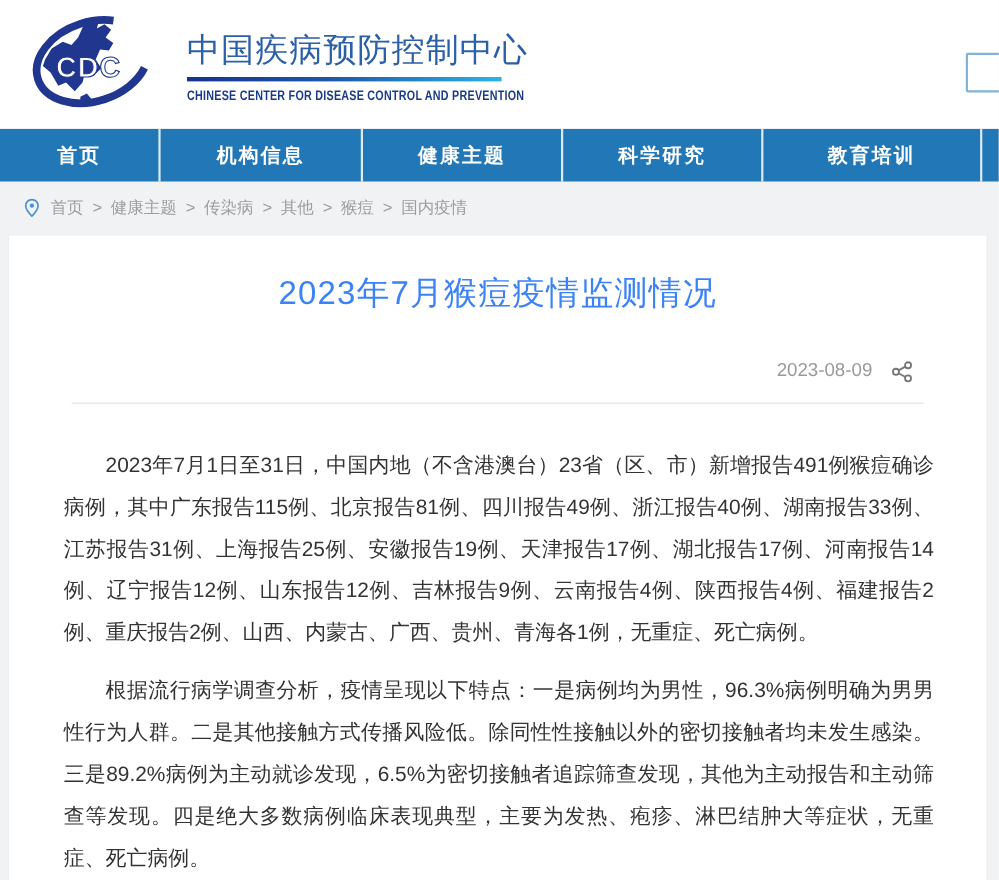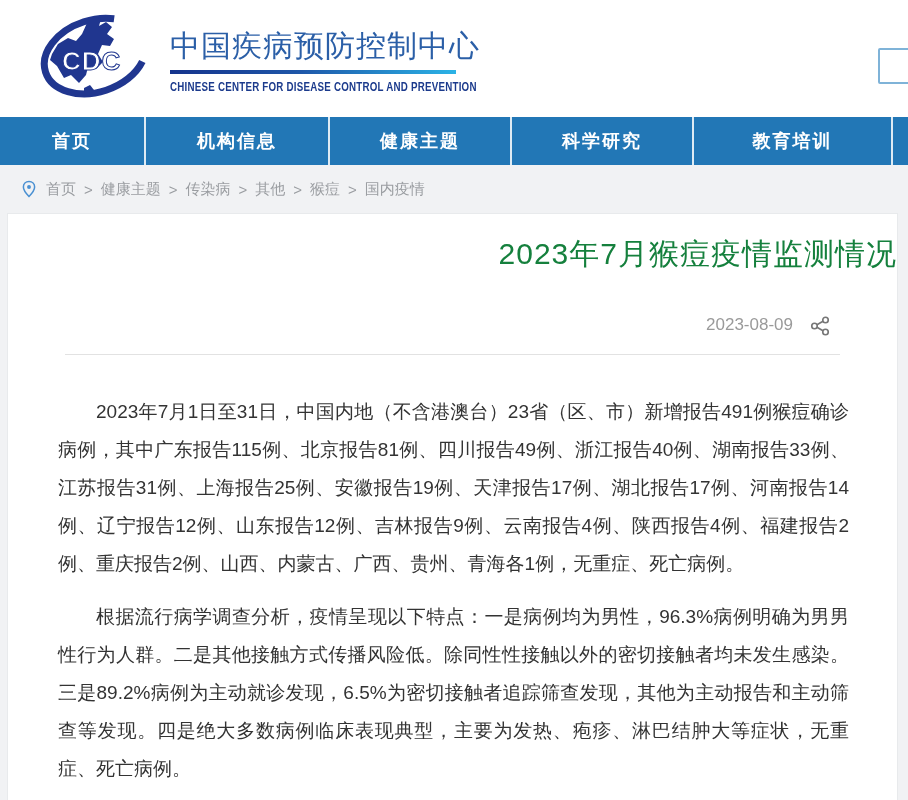--- a/index.html
+++ b/index.html
@@ -7,21 +7,21 @@
   body {
     font-family:"Liberation Sans","DejaVu Sans",sans-serif;
     background:#f1f2f4;
     position:relative;
   }
 
   
   .site-header {
     height:117px; background:#ffffff; position:relative;
   }
-  .logo-wrap { position:absolute; left:38px; top:6px; width:118px; height:104px;text-decoration:underline; }
+  .logo-wrap { position:absolute; left:27px; top:6px; width:118px; height:104px;text-decoration:underline; }
   .title-block { position:absolute; left:170px; top:28px; width:300px; }
   .site-title {
     color:#2b5fa7; font-size:30px; letter-spacing:1px; white-space:nowrap;
     font-weight:normal; line-height:1.2;font-family:Liberation Serif, serif;
   }
   .title-bar {
     height:4px; width:286px; margin-top:6px;
     background:linear-gradient(90deg,#15338c 0%,#1e56a8 45%,#2bb3e6 100%);
   }
   .site-subtitle {
@@ -60,22 +60,22 @@
 
   
   .article-box {
     margin:0 10px 0 7px;
     background:#ffffff;
     border:1px solid #e8eaec;
     min-height:588px;
     padding-bottom:30px;
   }
   .article-title {
-    margin-top:20px; text-align:right;
-    font-size:30px; font-weight:normal; color:#15803d; letter-spacing:1px;
+    margin-top:32px; text-align:center;
+    font-size:30px; font-weight:normal; color:#3b82f6; letter-spacing:1px;
   }
   .article-meta {
     margin-top:40px; padding-right:66px;
     display:flex; justify-content:flex-end; 
     color:#9a9a9a; font-size:17px;
   }
   .share-icon { width:22px; height:22px; margin-left:16px; cursor:pointer; }
   .meta-divider {
     border:none; border-top:1px solid #e2e2e2;
     margin:17px 57px 0 57px;

